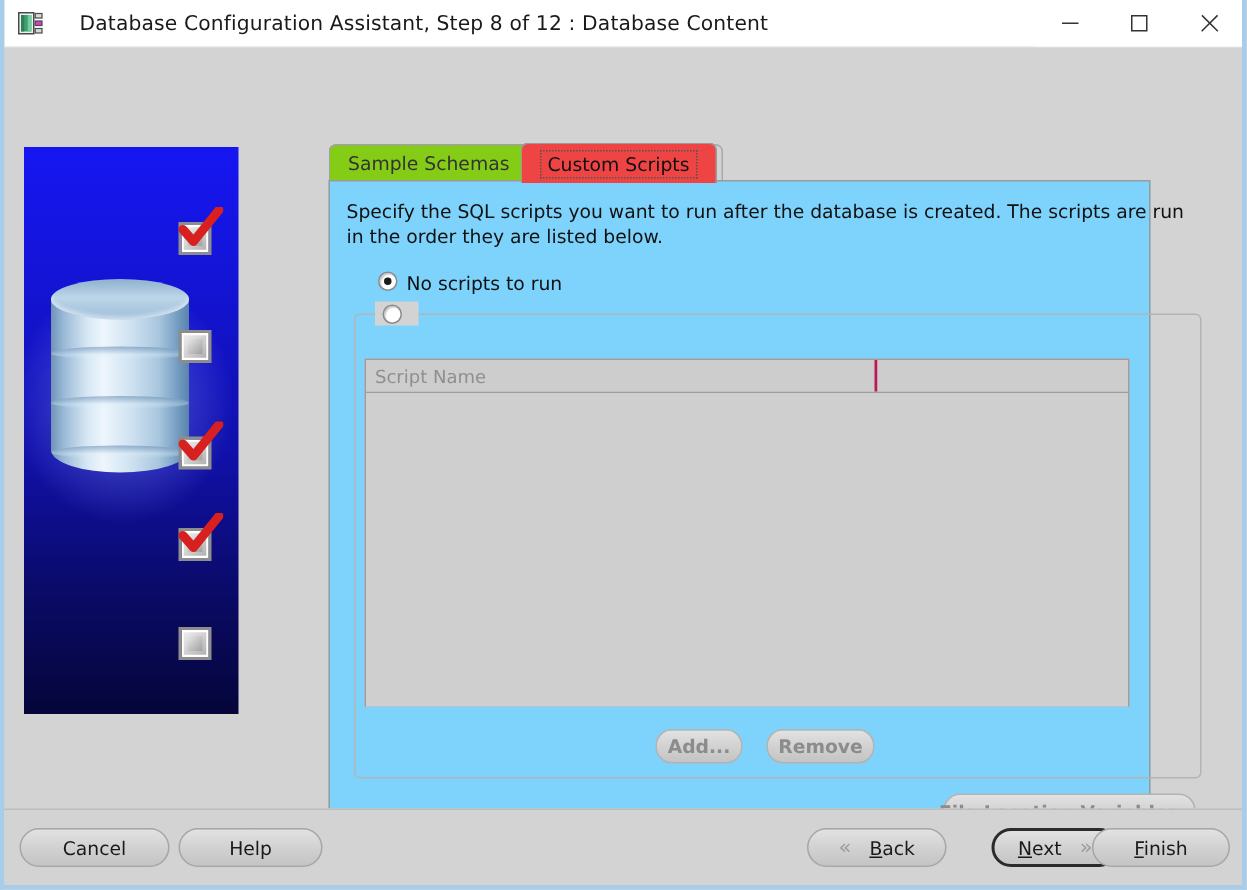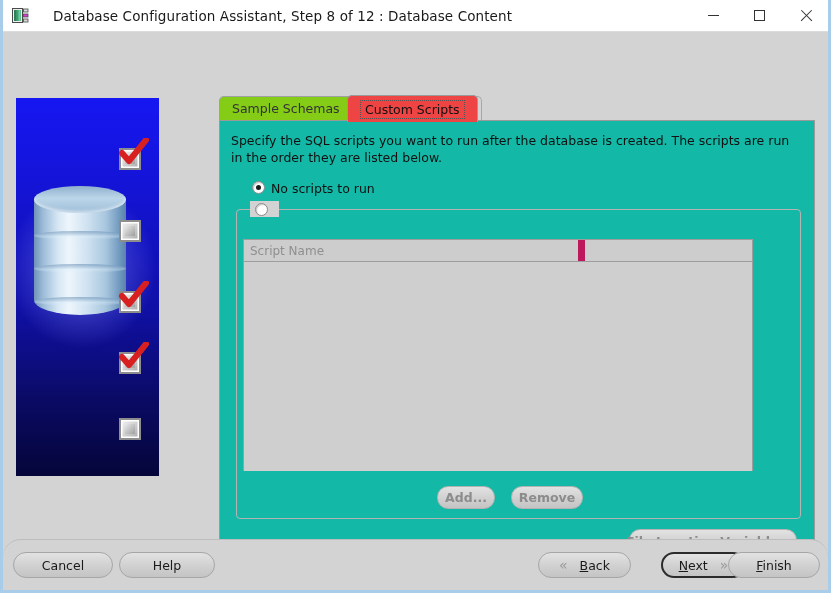--- a/index.html
+++ b/index.html
@@ -224,23 +224,23 @@
     border-left: none;
     border-radius: 0 5px 0 0;
     background: #d3d3d3;
   }
 
   
   #panel {
     position: absolute;
     left: 216px;
     top: 88px;
-    width: 596px;
+    width: 548px;
     height: 441px;
-    background: #14b8a6;
+    background: #7dd3fc;
     border: 1px solid #9a9a9a;
     box-sizing: border-box;
   }
   #instructions {
     position: absolute;
     left: 11px;
     top: 11px;
     width: 566px;
     font-size: 12.5px;
     line-height: 17px;
@@ -311,21 +311,21 @@
   }
   #table-head {
     display: flex;
     height: 21px;
     border-bottom: 1px solid #9d9d9d;
   }
   .th {
     height: 21px;
     box-sizing: border-box;
     background: #cdcdcd;
-    border-right: 7px solid #be185d;
+    border-right: 2px solid #be185d;
     display: flex;
     align-items: center;
     padding: 0 6px;
     font-size: 12px;
     color: #8f8f8f;
     white-space: nowrap;
   }
   .th.col1 { width: 341px; }
   .th.col2 { flex: 1 1 auto; border-right: none; }
   #table-body {
@@ -362,21 +362,20 @@
 
   
   #bottombar {
     position: absolute;
     left: 0;
     right: 0;
     bottom: 0;
     height: 50px;
     border-top: 1px solid #bdbdbd;
     background: #d3d3d3;
-    border-radius: 18px;
   }
   #bottombar .btn { position: absolute; top: 12px; height: 26px; border-radius: 13px; }
   #btn-cancel { left: 10px;  width: 100px; }
   #btn-help   { left: 116px; width: 96px; }
   #btn-back   { left: 535px; width: 93px; }
   #btn-next   { left: 658px; width: 85px; border: 2px solid #2b2b2b; border-radius: 14px; }
   #btn-finish { left: 725px; width: 92px; }
   .mn { text-decoration: underline; }
   .chev { color: #9a9a9a; font-size: 14px; }
   #btn-back .inner, #btn-next .inner {

